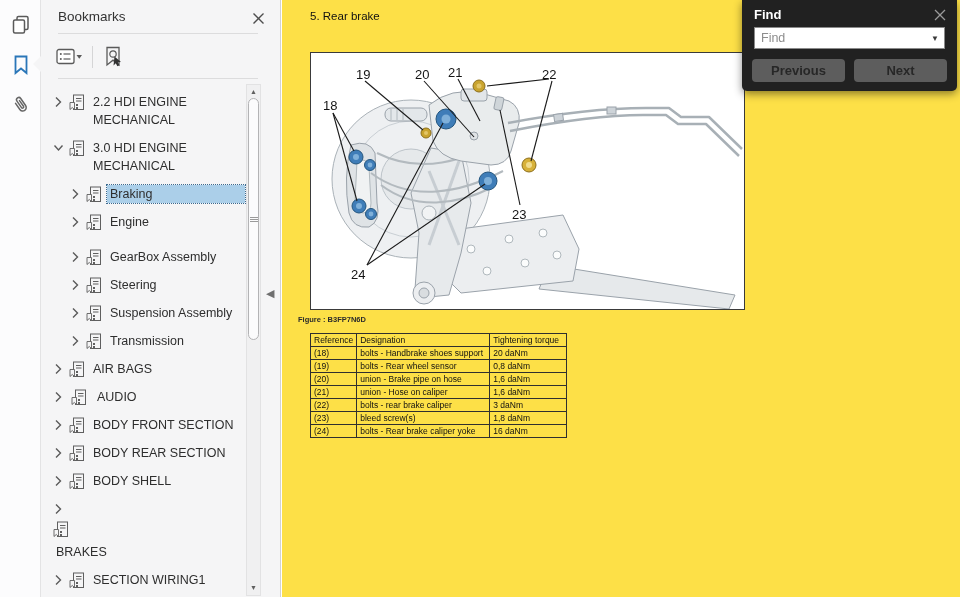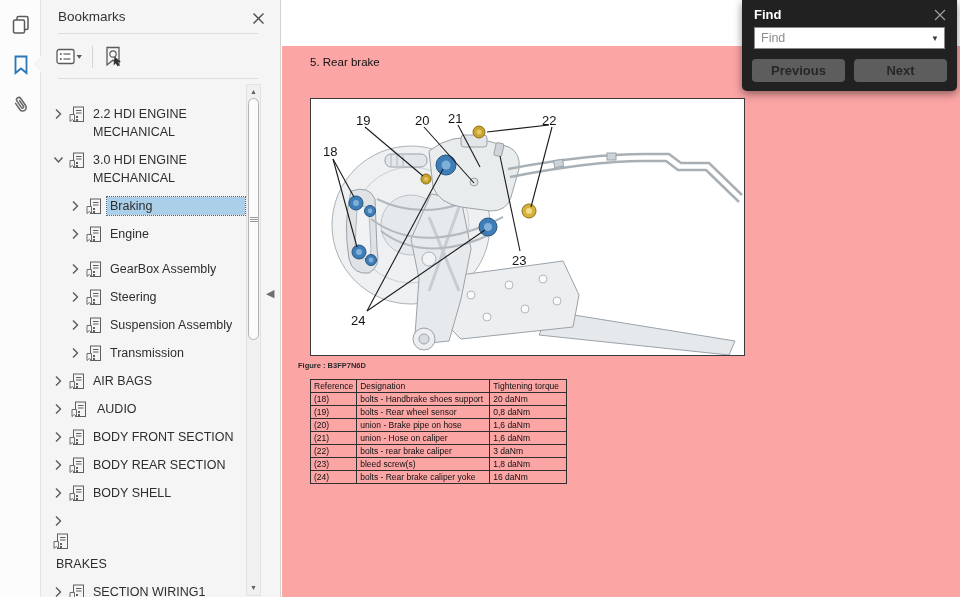--- a/index.html
+++ b/index.html
@@ -47,21 +47,21 @@
   .scroll-thumb { position:absolute; top:13px; left:1px; width:11px; height:242px;
     background:#fbfbfc; border:1px solid #b3b3b5; border-radius:6px; cursor:grab;
     display:flex; align-items:center; justify-content:center; }
   .grip { width:8px; height:5px; border-top:1px solid #9a9a9a; border-bottom:1px solid #9a9a9a; position:relative; }
   .grip::after { content:""; position:absolute; left:0; right:0; top:1px; border-top:1px solid #9a9a9a; }
 
   .collapse-handle { position:absolute; left:266px; top:287px; font-size:11px;
     color:#6f6f6f; cursor:pointer; z-index:6; }
 
   
-  .main { position:absolute; left:282px; top:0; right:0; bottom:0; background:#fca5a5;margin-top:46px; }
+  .main { position:absolute; left:282px; top:0; right:0; bottom:0; background:#fde047; }
   .doc-heading { position:absolute; left:28px; top:10px; font-size:11.5px; color:#101010; }
   .diagram-frame { position:absolute; left:28px; top:52px; width:435px; height:258px;
     border:1px solid #3a3a3a; background:#fff; }
   .diagram-frame svg { display:block; }
   .fig-caption { position:absolute; left:16px; top:315px; font-size:7.5px; color:#2b2b2b;font-weight:bold; }
   .torque-table { position:absolute; left:28px; top:333px; border-collapse:collapse;
     font-size:8.5px; color:#101010; table-layout:fixed; }
   .torque-table th, .torque-table td { border:1px solid #2f2f2f; padding:1px 3px;
     font-weight:normal; text-align:left; height:12px; white-space:nowrap; overflow:hidden; }
 
@@ -133,21 +133,21 @@
         <svg width="22" height="22" viewBox="0 0 22 22">
           <path d="M5 1.5 h12 V19 l-6 -4.8 L5 19 z" fill="none" stroke="#5a5a5a" stroke-width="1.3"></path>
           <circle cx="11" cy="8" r="3.2" fill="none" stroke="#5a5a5a" stroke-width="1.2"></circle>
           <path d="M12.5 10.5 l6.5 5.5 -3.2 0.3 1.6 3 -2 1 -1.6 -3.1 -2.3 2.3 z" fill="#333"></path>
         </svg>
       </span>
     </div>
     <div class="sb-sep-bottom"></div>
 
     <div class="tree">
-        <div class="bm-row" style="padding-left: 12px; margin-top: 12px;">
+        <div class="bm-row" style="padding-left: 12px;">
           <svg class="chev" width="11" height="12" viewBox="0 0 11 12">
             <polyline points="3,1.5 7.5,6 3,10.5" fill="none" stroke="#5a5a5a" stroke-width="1.4"></polyline>
           </svg>
           <svg class="bmico" width="16" height="17" viewBox="0 0 16 17">
             <rect x="4.5" y="1" width="10" height="14.5" fill="none" stroke="#5f5f5f"></rect>
             <path d="M1 8.5 h4.5 v7 l-2.25 -2 L1 15.5 z" fill="#f5f5f6" stroke="#5f5f5f" stroke-width="0.9"></path>
             <line x1="7" y1="4.5" x2="12.5" y2="4.5" stroke="#5f5f5f"></line>
             <line x1="7" y1="7" x2="12.5" y2="7" stroke="#5f5f5f"></line>
             <rect x="7" y="10" width="2" height="2" fill="#5f5f5f"></rect>
             <rect x="7" y="13" width="2" height="2" fill="#5f5f5f"></rect>

